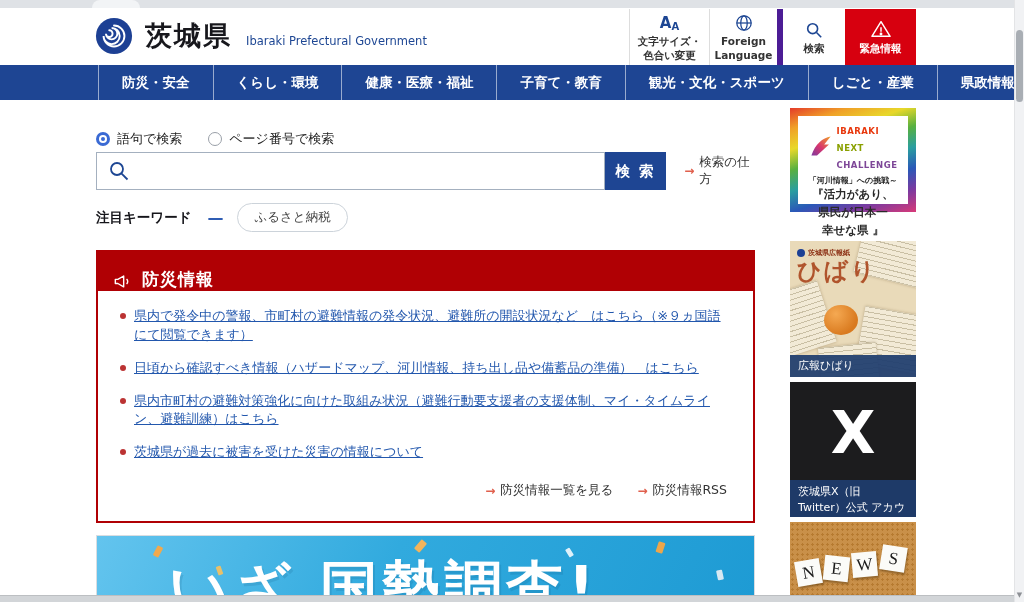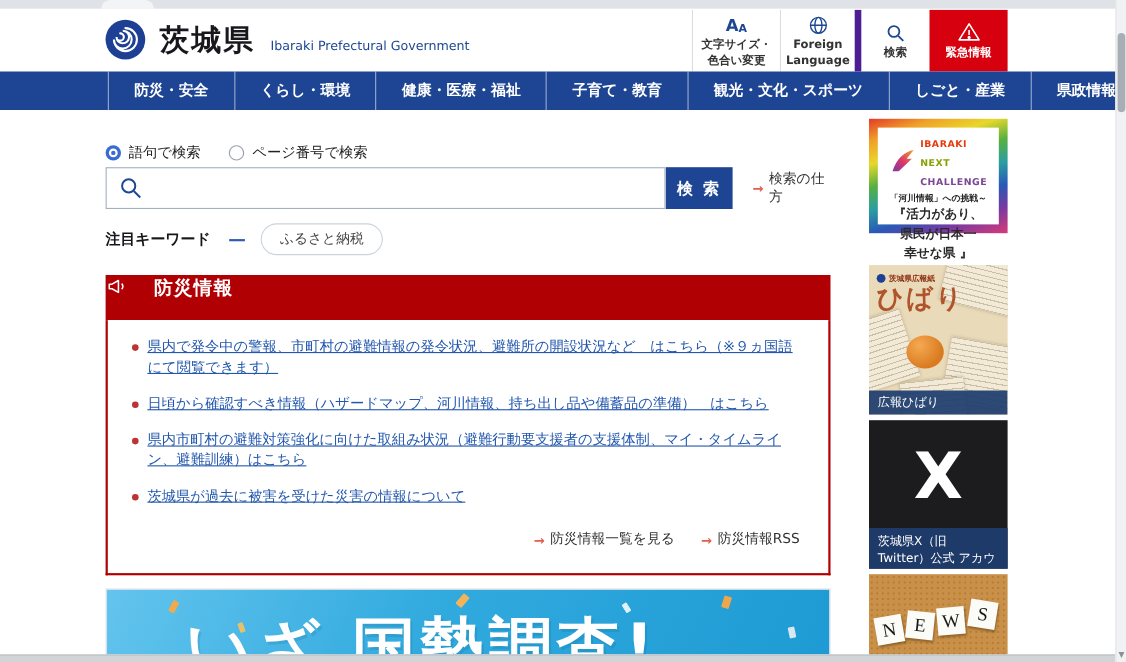--- a/index.html
+++ b/index.html
@@ -61,21 +61,21 @@
   .arrow-orange{color:#e0604d;font-size:12px;font-weight:bold;}
 
   .keyword-row{position:absolute;left:96px;top:203px;display:flex;align-items:center;}
   .keyword-label{font-size:13.5px;font-weight:bold;color:#15151a;}
   .keyword-dash{color:#2f5db4;font-weight:bold;margin:0 14px 0 16px;}
   .keyword-pill{border:1px solid #ccd3da;border-radius:15px;padding:5px 16px;font-size:12.5px;
                 color:#444;background:#fff;cursor:pointer;}
 
   
   .bosai{position:absolute;left:96px;top:250px;width:659px;}
-  .bosai-header{height:41px;background:#b00004;display:flex;align-items:flex-start;gap:24px;}
+  .bosai-header{height:41px;background:#b00004;display:flex;align-items:flex-end;gap:10px;padding-left:16px;}
   .bosai-title{color:#fff;font-size:17px;font-weight:bold;letter-spacing:1px;}
   .bosai-body{border:2px solid #b00004;border-top:none;background:#fff;padding:16px 20px 10px 20px;}
   .bosai-list{list-style:none;margin:0;padding:0;}
   .bosai-list li{position:relative;padding:0 0 14px 16px;font-size:13px;line-height:1.45;}
   .bosai-list li::before{content:"";position:absolute;left:2px;top:6px;width:6px;height:6px;border-radius:50%;background:#b33;}
   .bosai-list a{color:#2257ad;text-decoration:underline;cursor:pointer;}
   .bosai-footer{display:flex;justify-content:flex-end;gap:24px;padding:6px 6px 12px 0;}
   .bosai-footer a{font-size:12.5px;color:#333;text-decoration:none;display:flex;align-items:center;gap:5px;cursor:pointer;}
 
   

